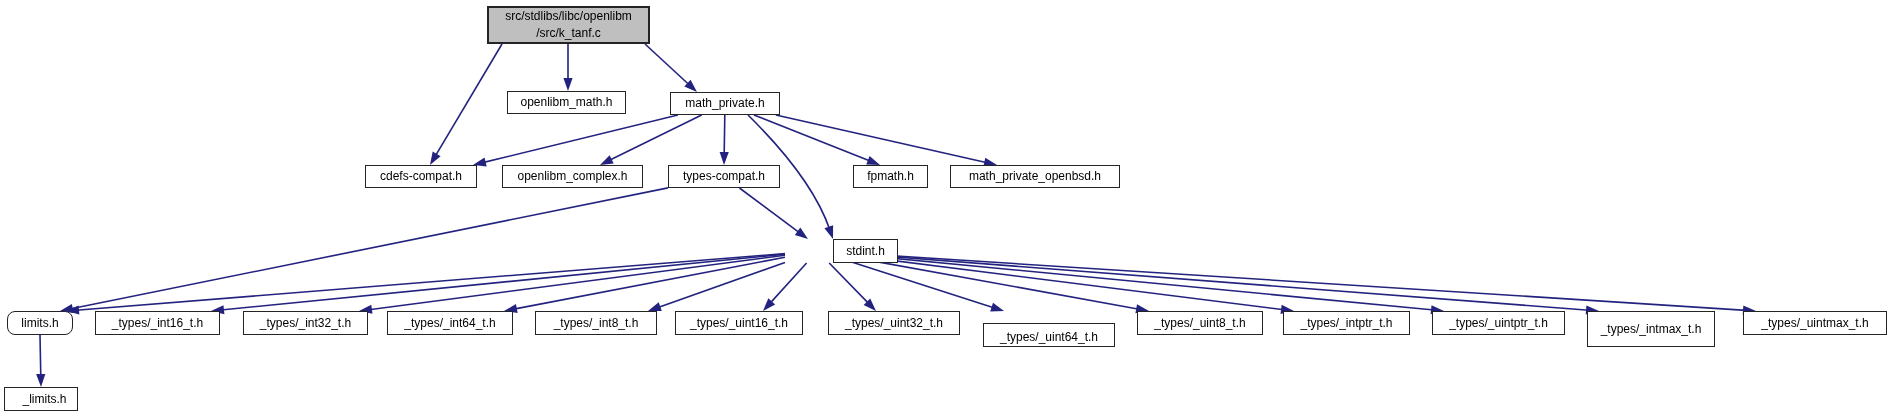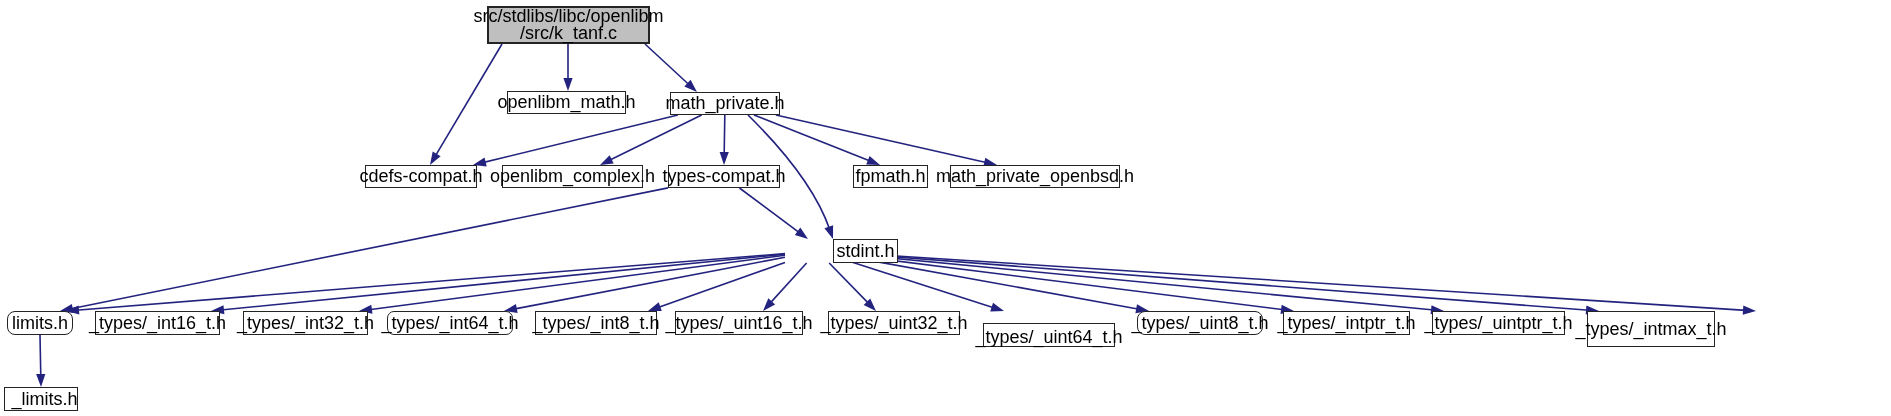--- a/index.html
+++ b/index.html
@@ -16,21 +16,21 @@
   .node{
     position:absolute;
     box-sizing:border-box;
     border:1.6px solid #242424;
     background:#ffffff;
     color:#000000;
     display:flex;
     flex-direction:column;
     align-items:center;
     justify-content:center;
-    font-size:18px;
+    font-size:12px;
     line-height:17px;
     text-align:center;
     white-space:nowrap;
     cursor:pointer;
   }
   .node.root{
     background:#bfbfbf;
     border-width:2.6px;
     cursor:default;
   }
@@ -124,44 +124,47 @@
       </div>
       <div class="node" style="left: 7px; top: 311px; width: 66px; height: 24px; border-radius: 8px;">
         <div>limits.h</div>
       </div>
       <div class="node" style="left: 95px; top: 311px; width: 125px; height: 24px;">
         <div>_types/_int16_t.h</div>
       </div>
       <div class="node" style="left: 243px; top: 311px; width: 125px; height: 24px;">
         <div>_types/_int32_t.h</div>
       </div>
-      <div class="node" style="left: 387px; top: 311px; width: 126px; height: 24px; border-radius: 7px;">
+      <div class="node" style="left: 387px; top: 311px; width: 126px; height: 24px;">
         <div>_types/_int64_t.h</div>
       </div>
       <div class="node" style="left: 535px; top: 311px; width: 122px; height: 24px;">
         <div>_types/_int8_t.h</div>
       </div>
       <div class="node" style="left: 675px; top: 311px; width: 128px; height: 24px;">
         <div>_types/_uint16_t.h</div>
       </div>
       <div class="node" style="left: 828px; top: 311px; width: 132px; height: 24px;">
         <div>_types/_uint32_t.h</div>
       </div>
       <div class="node" style="left: 983px; top: 323px; width: 132px; height: 24px; justify-content: flex-end;">
         <div>_types/_uint64_t.h</div>
       </div>
-      <div class="node" style="left: 1137px; top: 311px; width: 126px; height: 24px; border-radius: 8px;">
+      <div class="node" style="left: 1137px; top: 311px; width: 126px; height: 24px;">
         <div>_types/_uint8_t.h</div>
       </div>
       <div class="node" style="left: 1283px; top: 311px; width: 127px; height: 24px;">
         <div>_types/_intptr_t.h</div>
       </div>
       <div class="node" style="left: 1432px; top: 311px; width: 133px; height: 24px;">
         <div>_types/_uintptr_t.h</div>
       </div>
       <div class="node" style="left: 1587px; top: 311px; width: 128px; height: 36px;">
         <div>_types/_intmax_t.h</div>
       </div>
+      <div class="node" style="left: 1743px; top: 311px; width: 144px; height: 24px;">
+        <div>_types/_uintmax_t.h</div>
+      </div>
       <div class="node" style="left: 4px; top: 387px; width: 74px; height: 24px; padding-left: 7px;">
         <div>_limits.h</div>
       </div>
     </div>
 </div>
 
 </body></html>

